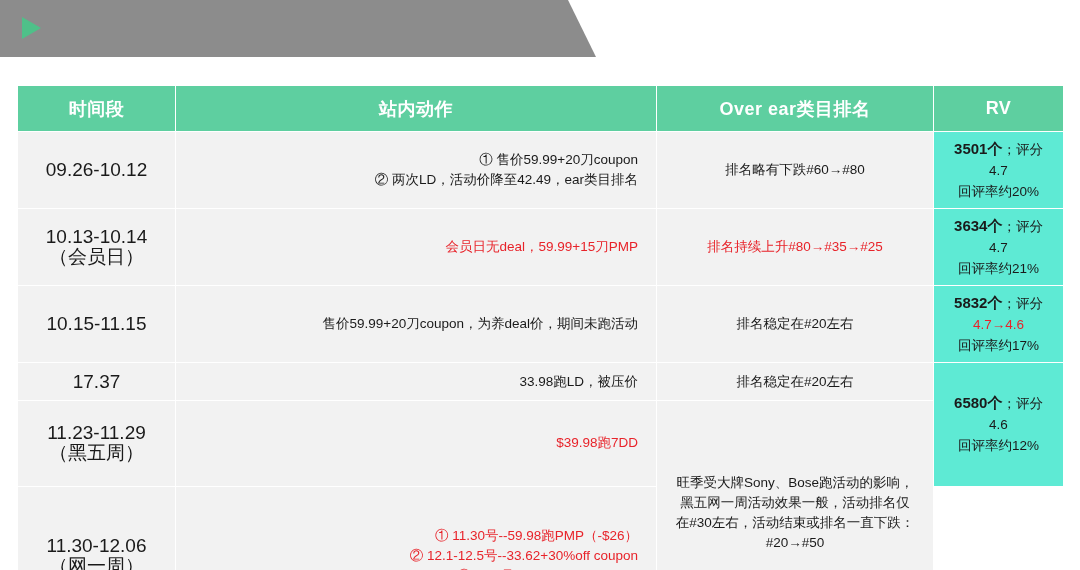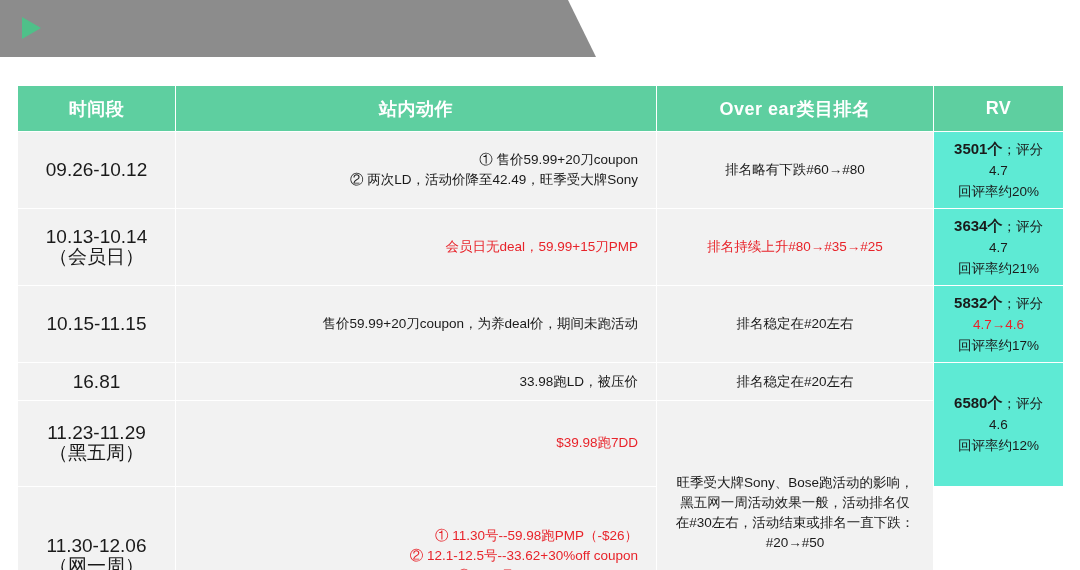--- a/index.html
+++ b/index.html
@@ -136,21 +136,21 @@
           <th>RV</th>
         </tr>
       </thead>
       <tbody id="tbody">
           <tr style="height: 74px;">
             <td class="period">
               <span class="line">09.26-10.12</span>
             </td>
             <td class="action">
               <span class="line">① 售价59.99+20刀coupon</span>
-              <span class="line">② 两次LD，活动价降至42.49，旺季受大牌Sony</span>
+              <span class="line">② 两次LD，活动价降至42.49，ear类目排名</span>
             </td>
             <td class="rank">
               <span class="line">排名略有下跌#60→#80</span>
             </td>
             <td class="rv">
               <span class="line"><span class="rv-count">3501个</span><span>；评分</span></span>
               <span class="line">4.7</span>
               <span class="line">回评率约20%</span>
             </td>
           </tr>
@@ -182,21 +182,21 @@
               <span class="line">排名稳定在#20左右</span>
             </td>
             <td class="rv">
               <span class="line"><span class="rv-count">5832个</span><span>；评分</span></span>
               <span class="line red">4.7→4.6</span>
               <span class="line">回评率约17%</span>
             </td>
           </tr>
           <tr style="height: 38px;">
             <td class="period">
-              <span class="line">16.81</span>
+              <span class="line">17.37</span>
             </td>
             <td class="action">
               <span class="line">33.98跑LD，被压价</span>
             </td>
             <td class="rank">
               <span class="line">排名稳定在#20左右</span>
             </td>
             <td class="rv" rowspan="2">
               <span class="line"><span class="rv-count">6580个</span><span>；评分</span></span>
               <span class="line">4.6</span>

